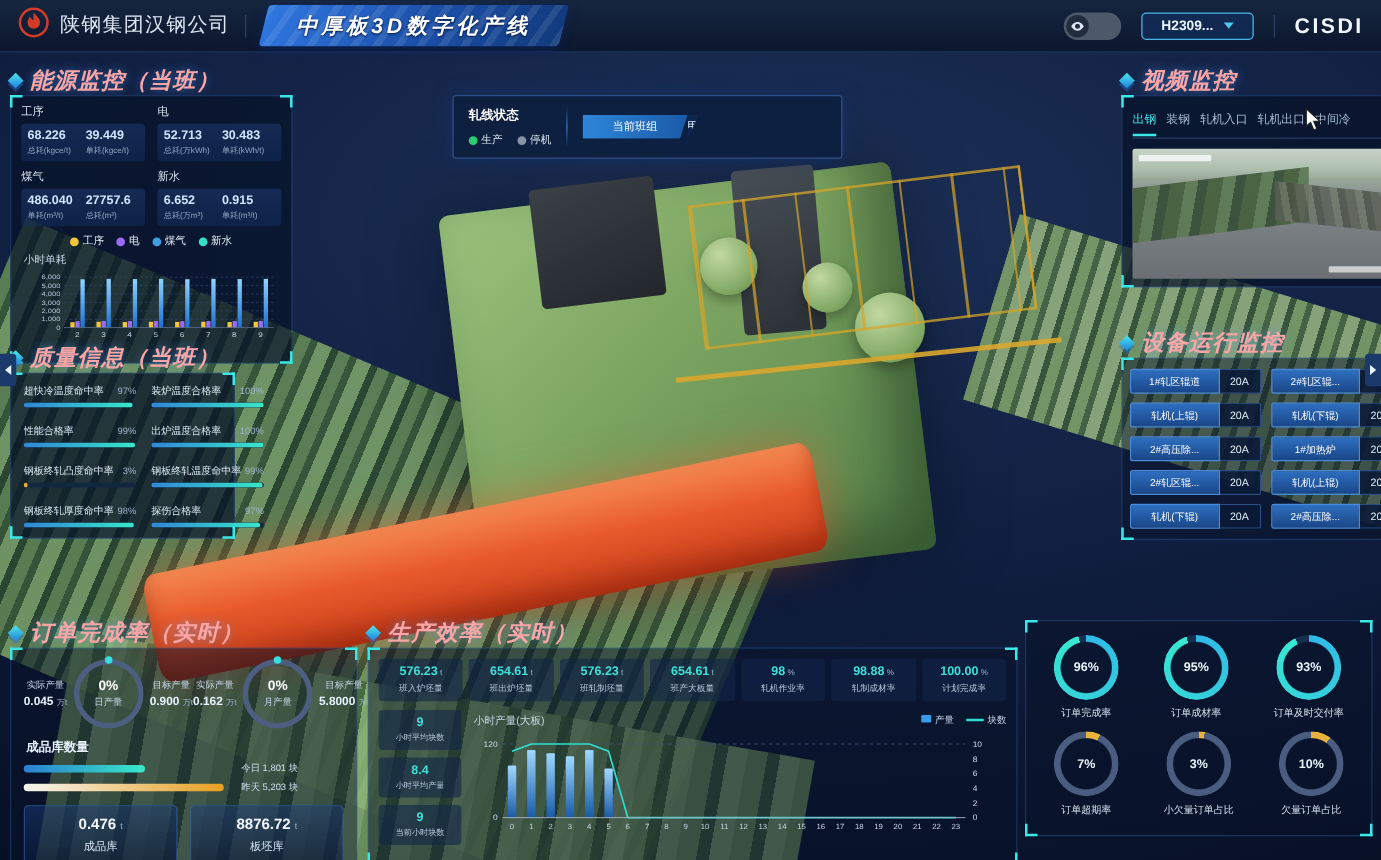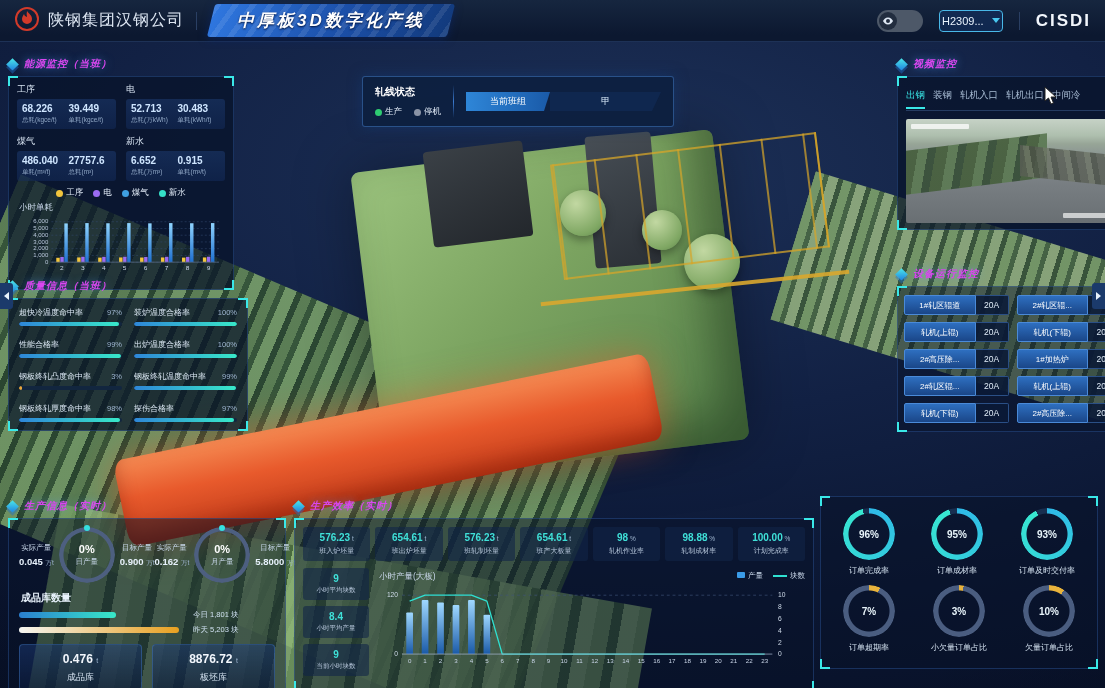--- a/index.html
+++ b/index.html
@@ -14,22 +14,22 @@
   .title-banner{position:relative;transform:skewX(-14deg);background:linear-gradient(100deg,#2f77e0 0%,#1b4fa8 55%,#123a7c 100%);
     border-radius:3px;padding:5px 26px;margin-left:2px;box-shadow:0 2px 8px rgba(10,40,110,.6);overflow:hidden;}
   .title-banner::after{content:"";position:absolute;inset:0;
     background:repeating-linear-gradient(115deg,rgba(255,255,255,.09) 0 6px,transparent 6px 16px);}
   .title-banner b{display:inline-block;transform:skewX(14deg);font-size:17px;font-style:italic;
     font-weight:800;letter-spacing:3px;color:#fff;text-shadow:0 1px 2px #00123a;position:relative;z-index:1;}
   .hdr-right{margin-left:auto;display:flex;align-items:center;gap:16px;}
   .toggle{width:46px;height:22px;border-radius:11px;background:#4d5868;position:relative;cursor:pointer;}
   .toggle .knob{position:absolute;left:2px;top:2px;width:18px;height:18px;border-radius:50%;
     background:#222d3f;display:flex;align-items:center;justify-content:center;}
-  .view-select{display:flex;align-items:center;gap:8px;padding:4px 2px;border:1px solid #49b8e8;
-    border-radius:4px;background:rgba(18,48,96,.65);font-size:11px;color:#e8f2fc;cursor:pointer;}
+  .view-select{display:flex;align-items:center;gap:8px;padding:4px 15px;border:1px solid #49b8e8;
+    border-radius:4px;background:rgba(18,48,96,.65);font-size:11px;color:#e8f2fc;cursor:pointer;font-weight:bold;}
   .caret{width:0;height:0;border-left:4px solid transparent;border-right:4px solid transparent;border-top:5px solid #49c8f0;}
   .brand{font-size:17px;font-weight:800;letter-spacing:2px;color:#f2f6fc;}
   
   #scene{position:absolute;inset:0;z-index:0;overflow:hidden;}
   #scene>div{position:absolute;}
   .sc-base{inset:0;background:radial-gradient(120% 90% at 55% 25%,#1d3158 0%,#122144 40%,#0a1530 75%,#070f24 100%);}
   .sc-band-left{left:-70px;top:290px;width:660px;height:330px;transform:rotate(23deg);opacity:.8;
     background:repeating-linear-gradient(90deg,#6d9459 0 10px,#3f6238 10px 16px,#86b06e 16px 28px,#31502e 28px 34px);}
   .sc-band-bottom{left:40px;top:555px;width:600px;height:190px;transform:rotate(10deg);opacity:.85;
     background:repeating-linear-gradient(90deg,#79a263 0 16px,#42663a 16px 26px,#8fb677 26px 42px);}
@@ -53,21 +53,21 @@
   .sc-rail1{left:540px;top:286px;width:310px;height:4px;background:#d9a72e;transform:rotate(-6deg);opacity:.9;}
   .sc-plate{left:116px;top:406px;width:545px;height:88px;transform:rotate(-11.5deg);border-radius:10px/16px;
     background:linear-gradient(180deg,#f58a52 0%,#e85a2c 45%,#c23c1a 100%);
     box-shadow:0 0 36px rgba(240,90,40,.5),inset 0 -10px 18px rgba(120,20,0,.4);}
   .sc-vig{inset:0;background:radial-gradient(120% 120% at 50% 45%,transparent 52%,rgba(4,8,20,.6) 100%);}
   
   .panel{position:absolute;z-index:10;}
   .panel-h{display:flex;align-items:center;gap:7px;height:20px;margin-bottom:2px;}
   .dmd{width:9px;height:9px;transform:rotate(45deg);background:linear-gradient(135deg,#4ae8e8,#1f7fe0);
     box-shadow:2px 2px 0 rgba(31,110,200,.45);}
-  .ph-title{font-size:10px;font-weight:800;font-style:italic;letter-spacing:1px;color:#d946ef;
+  .ph-title{font-size:18px;font-weight:800;font-style:italic;letter-spacing:1px;color:#fca5a5;
     text-shadow:0 0 8px rgba(80,160,255,.55);white-space:nowrap;}
   .box{position:relative;background:rgba(7,18,40,.72);border:1px solid rgba(56,110,190,.35);border-radius:2px;box-sizing:border-box;}
   .box.glass{background:rgba(7,18,40,.5);}
   .box::after{content:"";position:absolute;inset:-1px;pointer-events:none;background-repeat:no-repeat;
     background-image:linear-gradient(#3ae8e8,#3ae8e8),linear-gradient(#3ae8e8,#3ae8e8),
       linear-gradient(#3ae8e8,#3ae8e8),linear-gradient(#3ae8e8,#3ae8e8),
       linear-gradient(#3ae8e8,#3ae8e8),linear-gradient(#3ae8e8,#3ae8e8),
       linear-gradient(#3ae8e8,#3ae8e8),linear-gradient(#3ae8e8,#3ae8e8);
     background-position:left top,left top,right top,right top,left bottom,left bottom,right bottom,right bottom;
     background-size:10px 2px,2px 10px,10px 2px,2px 10px,10px 2px,2px 10px,10px 2px,2px 10px;}
@@ -79,38 +79,38 @@
   .gcard{display:flex;gap:4px;background:linear-gradient(180deg,rgba(40,80,150,.35),rgba(20,45,95,.5));
     border-radius:3px;padding:4px 5px;}
   .gv{flex:1;min-width:0;}
   .gv .v{font-size:10px;font-weight:700;color:#cfe6ff;white-space:nowrap;}
   .gv .u{font-size:6.5px;color:#8fa6c4;margin-top:2px;white-space:nowrap;}
   .lg-row{display:flex;gap:10px;justify-content:center;margin:6px 0 2px;}
   .lg-item{display:flex;align-items:center;gap:3px;font-size:8.5px;color:#e0eaf6;}
   .lg-dot{width:7px;height:7px;border-radius:50%;display:inline-block;}
   .chart-sub{font-size:8.5px;color:#c8d6e8;margin:3px 0 1px 2px;}
   
-  #quality{left:8px;top:276px;width:240px;}
+  #quality{left:8px;top:276px;width:180px;}
   #quality .box{padding:8px 10px;}
   #quality-grid{display:grid;grid-template-columns:1fr 1fr;gap:13px 12px;}
   .qrow{display:flex;justify-content:space-between;align-items:baseline;}
   .ql{font-size:8px;color:#dce8f4;white-space:nowrap;overflow:hidden;}
   .qp{font-size:7.5px;color:#9fb6d0;margin-left:3px;}
   .qtrack{height:4px;background:#12263f;border-radius:2px;margin-top:4px;overflow:hidden;}
   .qfill{display:block;height:100%;border-radius:2px;background:linear-gradient(90deg,#2e86d8,#38e8c8);}
   .qfill.amber{background:#e8a73c;}
   
   #linestatus{left:362px;top:76px;width:312px;}
   #linestatus .ls-box{display:flex;align-items:center;gap:12px;padding:8px 12px;box-sizing:border-box;
     background:rgba(12,30,62,.85);border:1px solid rgba(70,130,210,.5);border-radius:3px;
     box-shadow:0 0 14px rgba(20,60,120,.5);}
   .ls-title{font-size:10px;font-weight:700;color:#fff;}
   .ls-legend{display:flex;gap:12px;margin-top:7px;}
   .ls-div{width:1px;align-self:stretch;background:linear-gradient(180deg,transparent,#3a7ad0,transparent);}
-  .badges{display:flex;flex-direction:column;gap:6px;flex:1;}
+  .badges{display:flex;gap:6px;flex:1;}
   .badge{display:flex;height:19px;}
   .b-label{width:84px;background:linear-gradient(90deg,#2e86d8,#1a5aa8);color:#fff;font-size:9px;
     display:flex;align-items:center;justify-content:center;
     clip-path:polygon(0 0,100% 0,calc(100% - 6px) 100%,0 100%);}
   .b-value{flex:1;background:rgba(16,40,80,.95);color:#dff0ff;font-size:9px;
     display:flex;align-items:center;justify-content:center;
     clip-path:polygon(0 0,100% 0,calc(100% - 9px) 100%,0 100%);}
   
   #video{left:897px;top:54px;width:226px;}
   #video .box{padding:6px 8px;}
@@ -571,21 +571,21 @@
           <span class="chip-l">2#高压除...</span>
           <span class="chip-v">20A</span>
         </div>
       </div>
   </div>
 </div>
 
 <div id="production" class="panel">
   <div class="panel-h">
       <i class="dmd"></i>
-    <span class="ph-title">生产信息（实时）</span>
+    <span class="ph-title">订单完成率（实时）</span>
     </div>
   <div class="box glass">
     <div class="prow">
       <div class="pgroup">
         <div class="pside">
           <div class="pl">实际产量</div>
           <div class="pv"><span>0.045</span>
             <span class="pu">万t</span></div>
         </div>
         <div class="pdonut">

